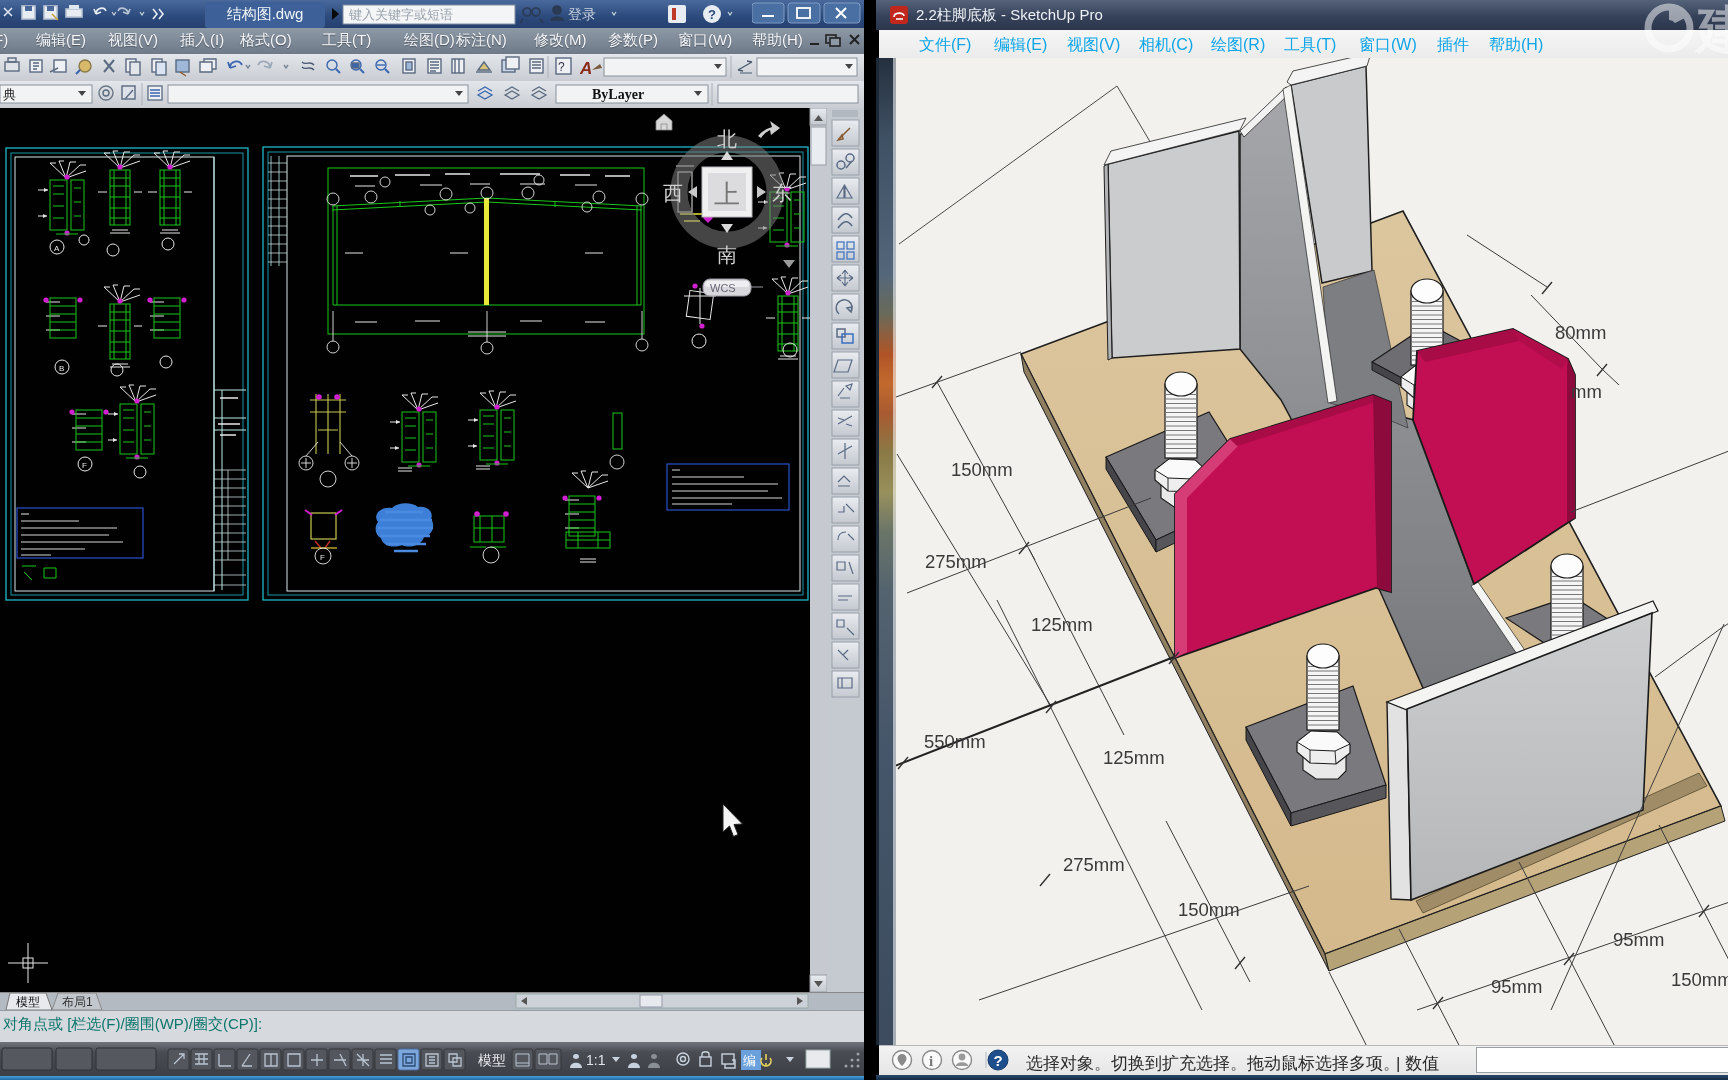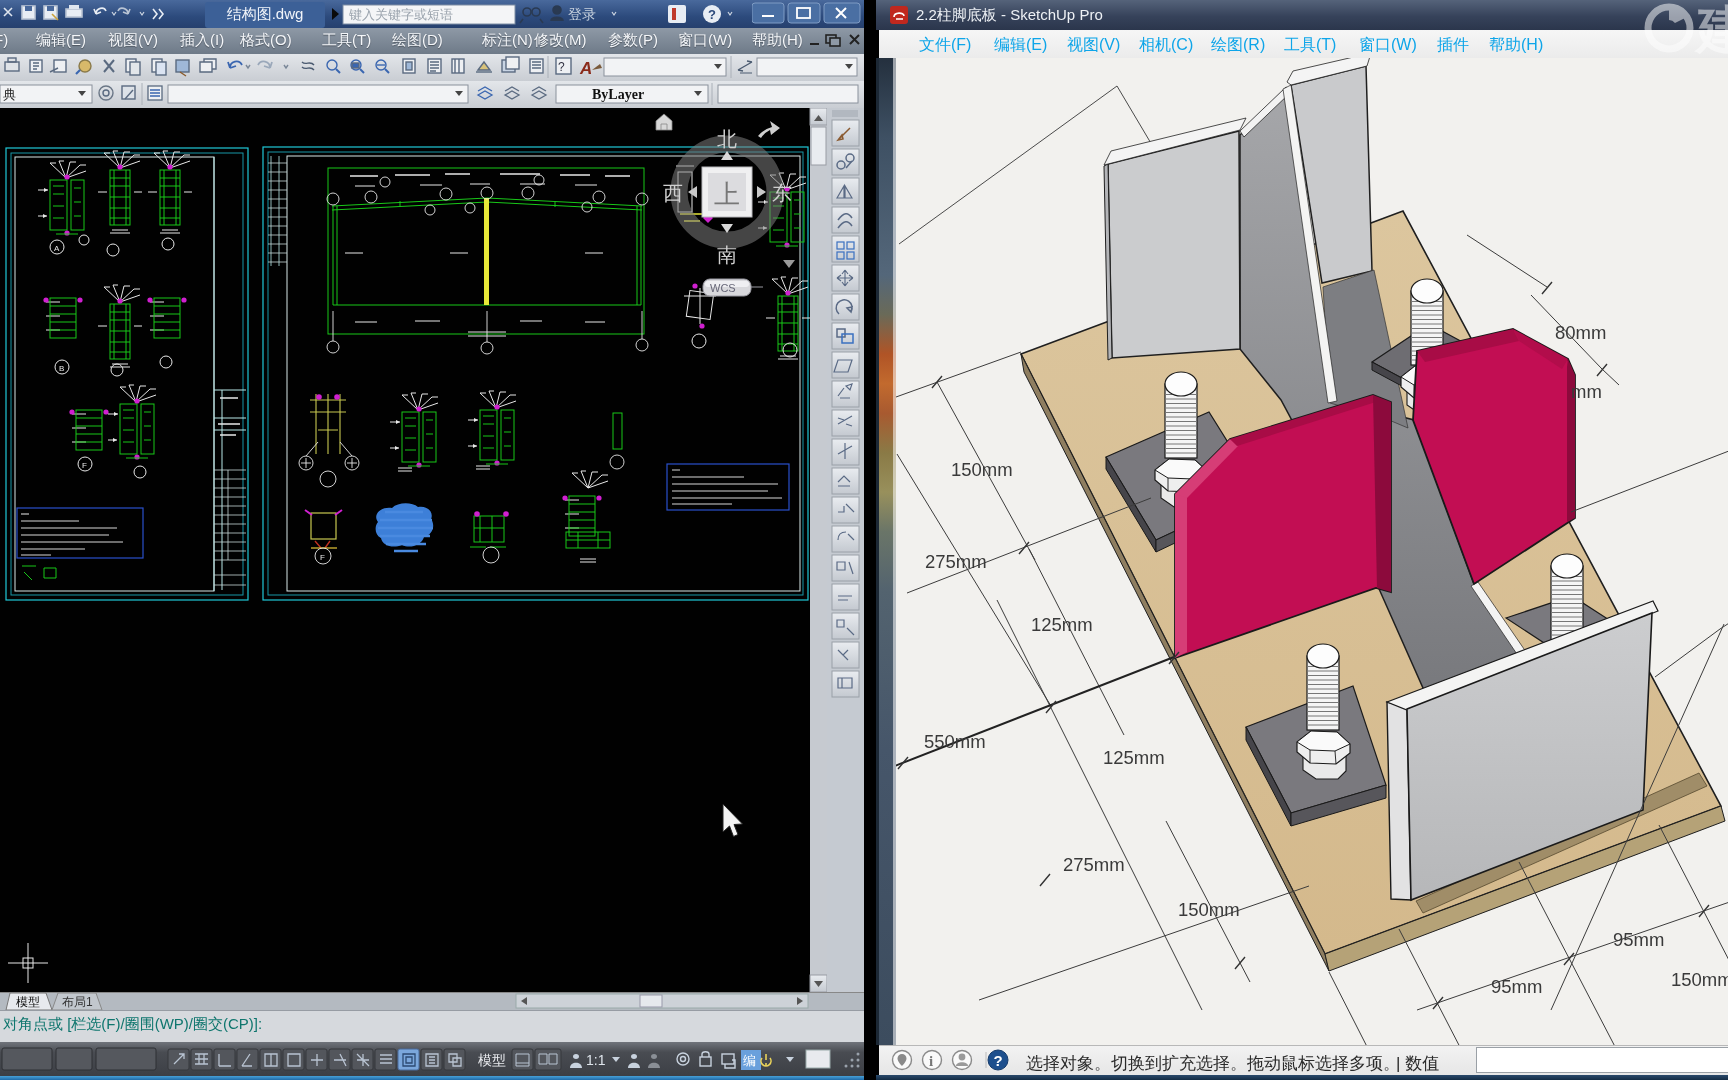--- a/index.html
+++ b/index.html
@@ -60,22 +60,22 @@
   </svg>
 
   <div class="abs" style="left:0;top:28px;width:864px;height:26px;background:linear-gradient(#8e99a6,#6e7a88);border-bottom:1px solid #555e68;"></div>
   <div class="abs" style="left:0;top:31px;width:864px;height:22px;color:#f4f6f9;font-size:15px;white-space:nowrap;text-shadow:0 1px 1px #4a525c;">
     <span style="position:absolute;left:-6px">F)</span>
     <span style="position:absolute;left:36px">编辑(E)</span>
     <span style="position:absolute;left:108px">视图(V)</span>
     <span style="position:absolute;left:180px">插入(I)</span>
     <span style="position:absolute;left:240px">格式(O)</span>
     <span style="position:absolute;left:322px">工具(T)</span>
-    <span style="position:absolute;left:392px">绘图(D)</span>
-    <span style="position:absolute;left:482px">标注(N)</span>
+    <span style="position:absolute;left:404px">绘图(D)</span>
+    <span style="position:absolute;left:456px">标注(N)</span>
     <span style="position:absolute;left:534px">修改(M)</span>
     <span style="position:absolute;left:608px">参数(P)</span>
     <span style="position:absolute;left:678px">窗口(W)</span>
     <span style="position:absolute;left:752px">帮助(H)</span>
   </div>
   <svg class="abs" style="left:806px;top:28px" width="58" height="26" viewBox="0 0 58 26">
     <path d="M4 16 h9" stroke="#222" stroke-width="2"></path>
     <rect x="20" y="7" width="10" height="8" fill="none" stroke="#222" stroke-width="1.6"></rect>
     <rect x="24" y="10" width="10" height="8" fill="#8e99a6" stroke="#222" stroke-width="1.6"></rect>
     <path d="M44 7 l9 9 M53 7 l-9 9" stroke="#222" stroke-width="2"></path>

